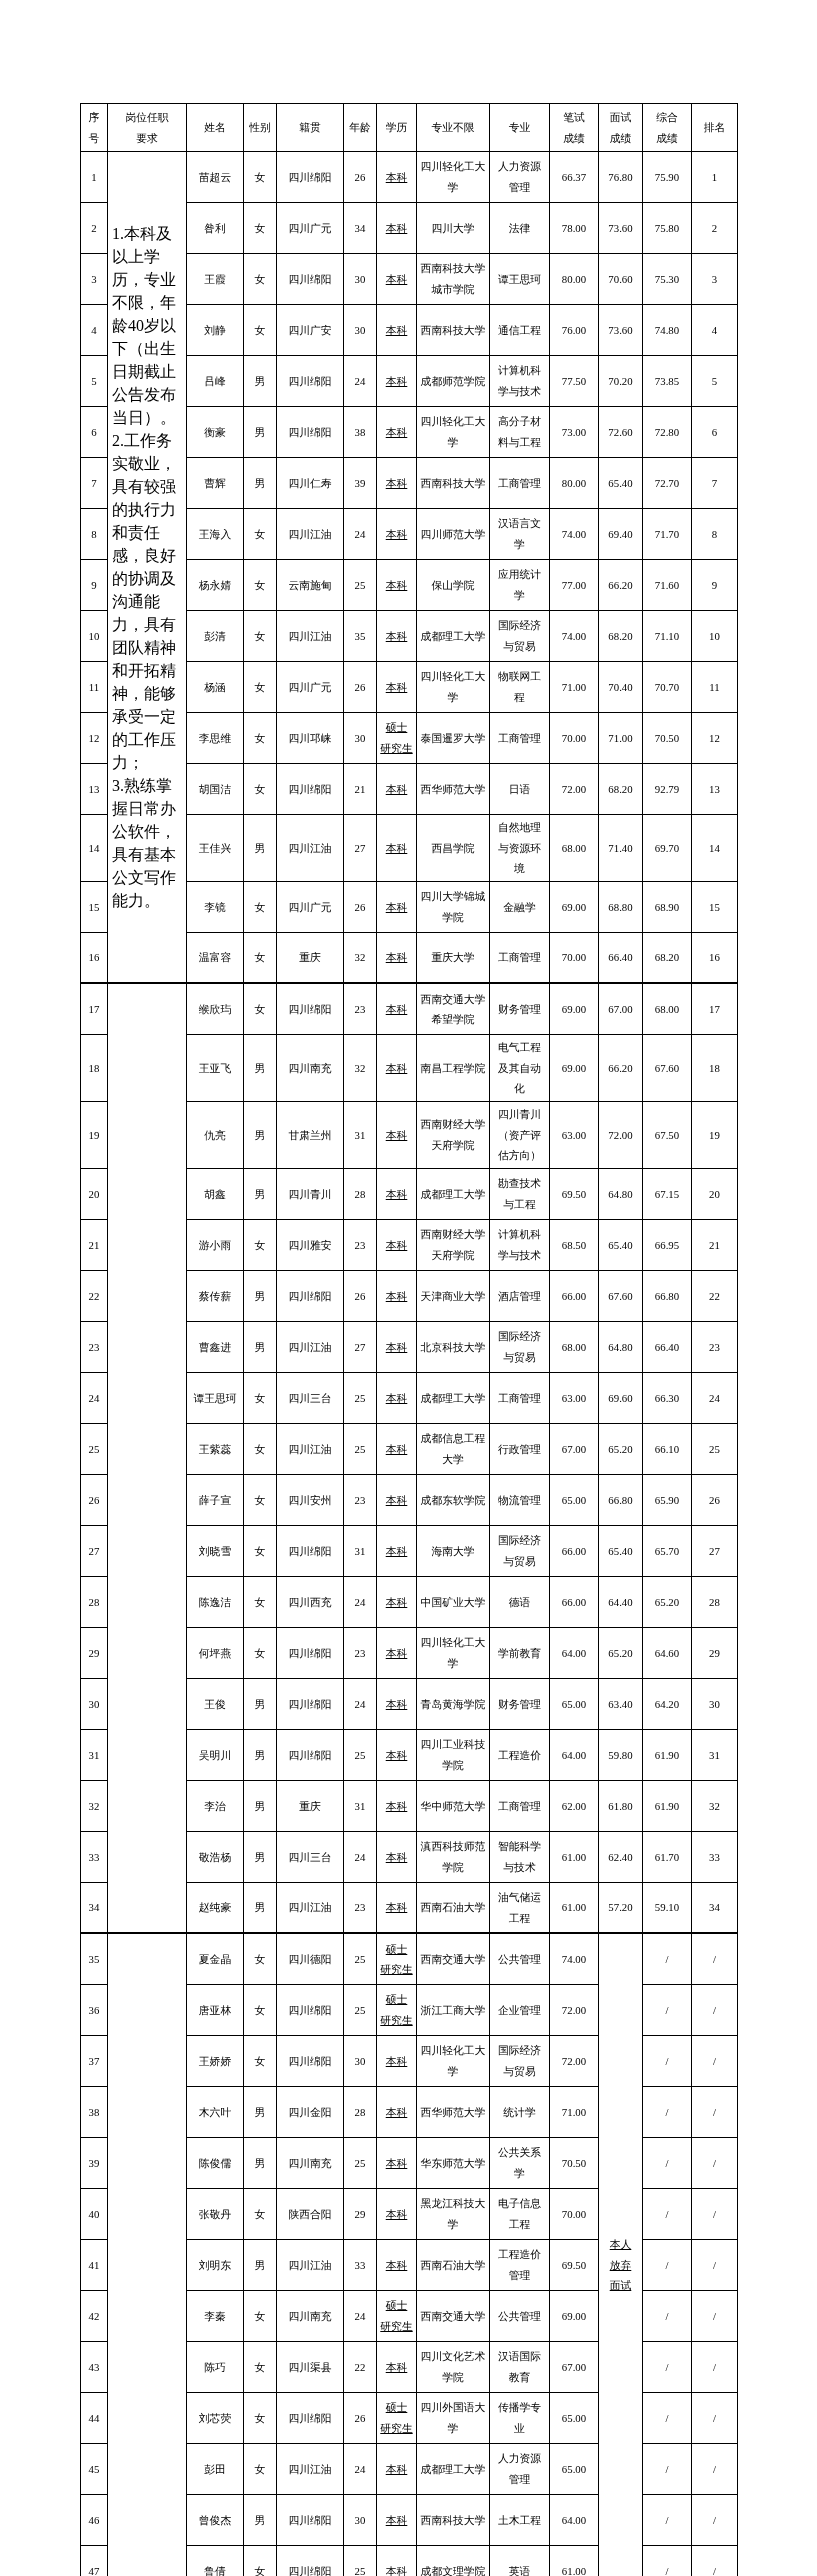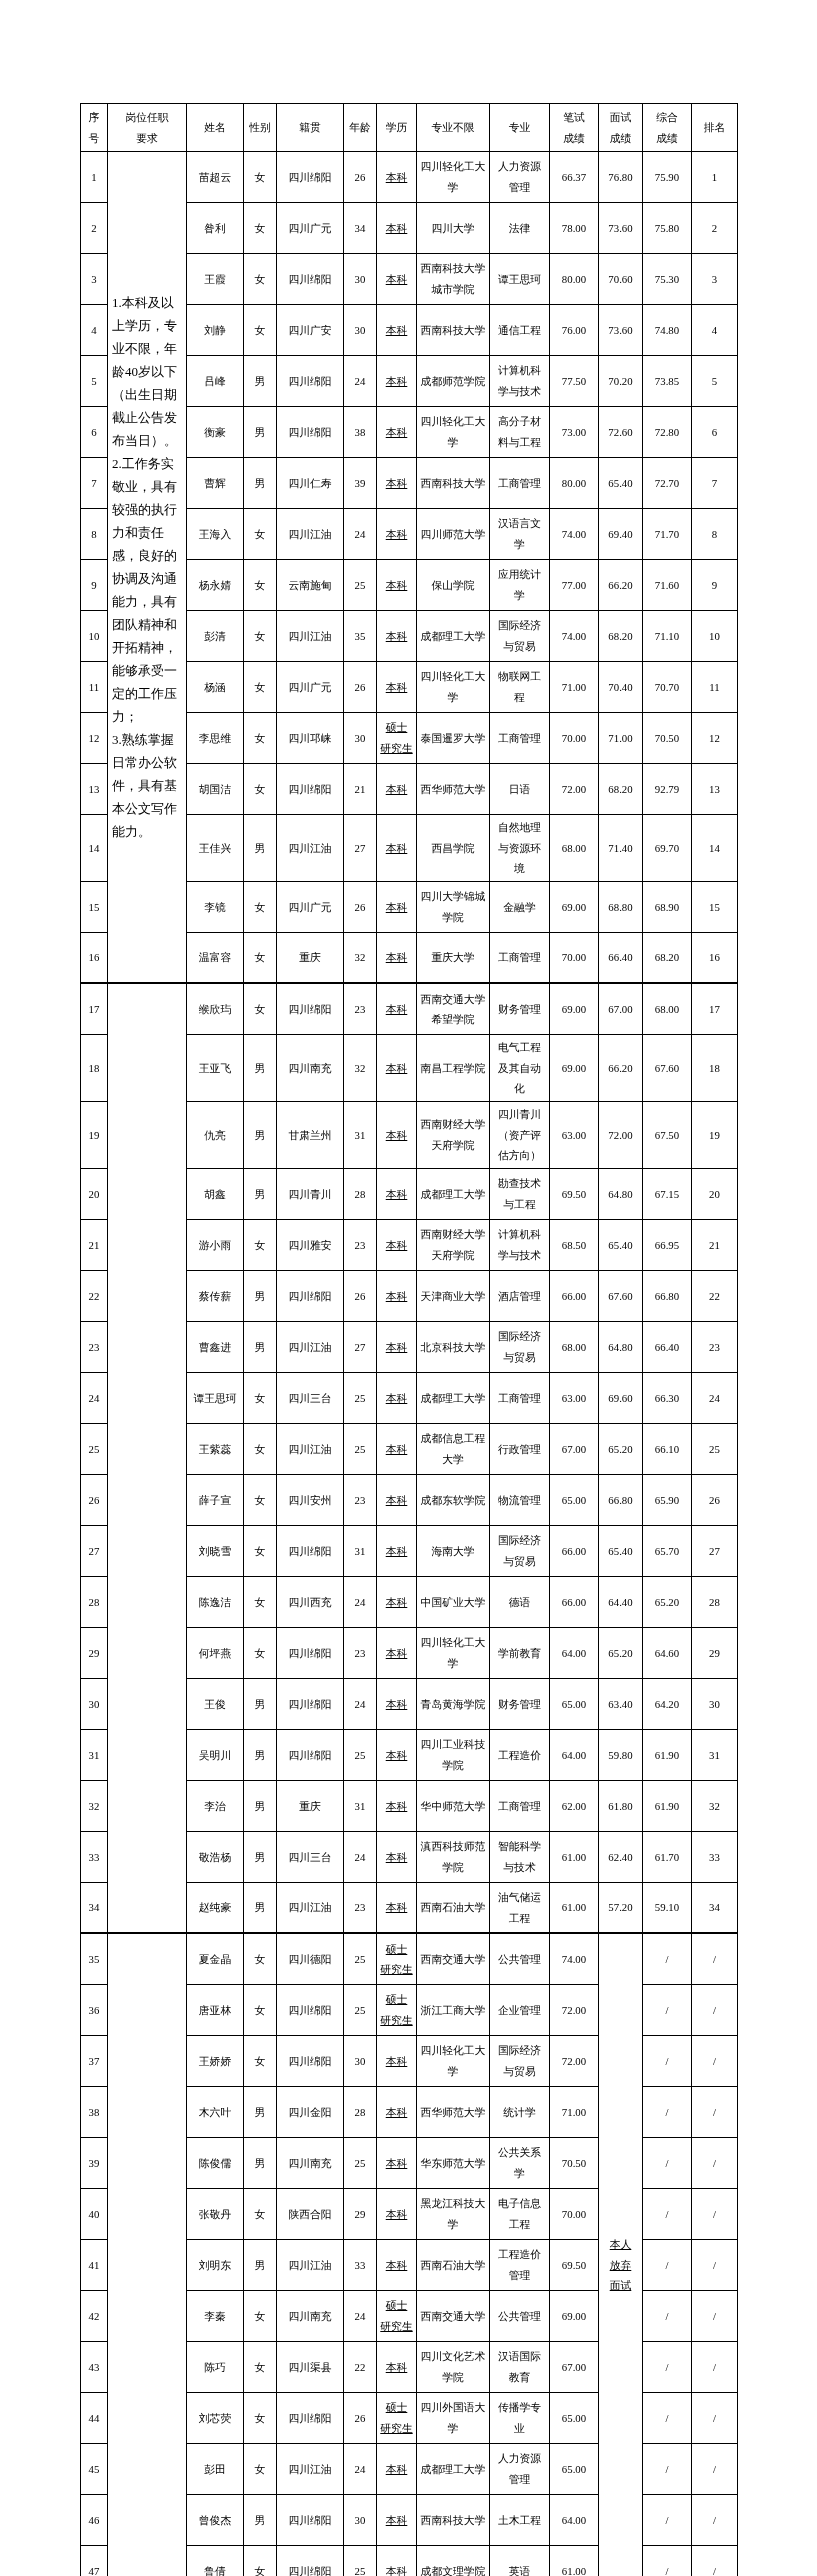--- a/index.html
+++ b/index.html
@@ -29,21 +29,21 @@
     word-break:break-all;
   }
   thead tr { height:48px; }
   tbody tr { height:51px; }
   th { white-space:pre-line; }
   .pre { white-space:pre-line;text-decoration:underline; }
   .req-cell {
     text-align:left;
     white-space:pre-line;
     line-height:23px;
-    font-size:13px;
+    font-size:16px;
     padding:5.2px 4.1px;
     vertical-align:middle;
   }
   tr.page-break td { border-bottom:2.6px double #000; }
   td.pbc { border-bottom:2.6px double #000; }
   
   col.c-no{width:27px} col.c-req{width:79px} col.c-name{width:57px}
   col.c-gender{width:33px} col.c-home{width:67px} col.c-age{width:33px}
   col.c-degree{width:40px} col.c-school{width:73px} col.c-major{width:60px}
   col.c-written{width:49px} col.c-interview{width:44px} col.c-overall{width:49px}

